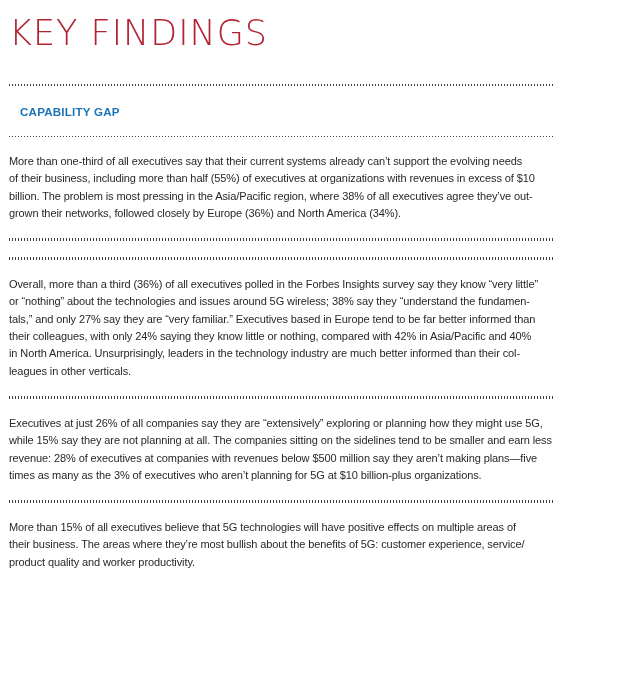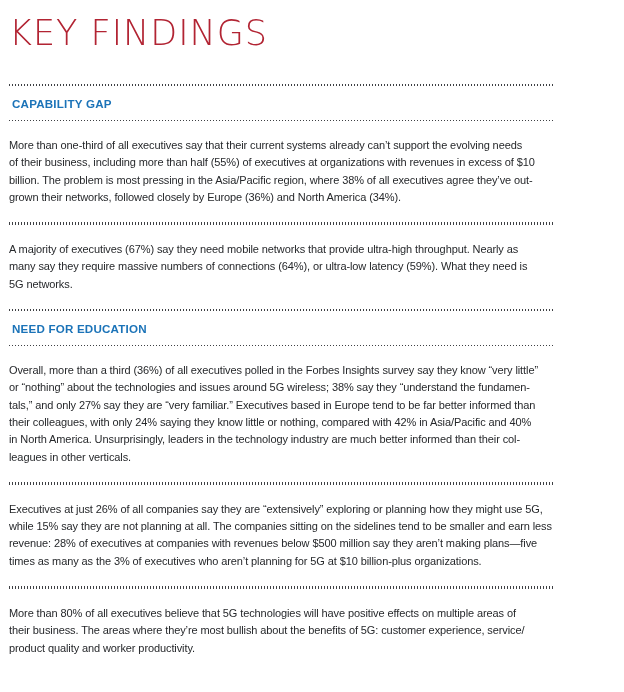--- a/index.html
+++ b/index.html
@@ -35,21 +35,21 @@
       var(--dot-gray, #3E4044) 1.1px,
       transparent 1.1px,
       transparent 3px
     );
   }
   .heading {
     color: var(--heading-blue, #1B73B8);
     font-size: 11.6px;
     font-weight: 700;
     letter-spacing: 0.2px;
-    margin: 3px;
+    margin: 11px;
     padding: 8px 0 7px 0;
   }
   .body {
     color: var(--body-text, #26282B);
     font-size: 11px;
     line-height: 17.3px;
     letter-spacing: -0.1px;
     white-space: pre-line;
     margin: 16px 0 0 0;
   }
@@ -67,28 +67,24 @@
     <div class="dotline"></div>
     <p class="body">More than one-third of all executives say that their current systems already can’t support the evolving needs
 of their business, including more than half (55%) of executives at organizations with revenues in excess of $10
 billion. The problem is most pressing in the Asia/Pacific region, where 38% of all executives agree they’ve out-
 grown their networks, followed closely by Europe (36%) and North America (34%).</p>
   </section>
 
   <section class="finding">
     <div class="dotline"></div>
     <div class="dotline"></div>
-    <p class="body">A majority of executives (67%) say they need mobile networks that provide ultra-high throughput. Nearly as
-many say they require massive numbers of connections (64%), or ultra-low latency (59%). What they need is
-5G networks.</p>
   </section>
 
   <section class="finding">
     <div class="dotline"></div>
-    <h2 class="heading">NEED FOR EDUCATION</h2>
     <div class="dotline"></div>
     <p class="body">Overall, more than a third (36%) of all executives polled in the Forbes Insights survey say they know “very little”
 or “nothing” about the technologies and issues around 5G wireless; 38% say they “understand the fundamen-
 tals,” and only 27% say they are “very familiar.” Executives based in Europe tend to be far better informed than
 their colleagues, with only 24% saying they know little or nothing, compared with 42% in Asia/Pacific and 40%
 in North America. Unsurprisingly, leaders in the technology industry are much better informed than their col-
 leagues in other verticals.</p>
   </section>
 
   <section class="finding">
@@ -96,18 +92,18 @@
     <div class="dotline"></div>
     <p class="body">Executives at just 26% of all companies say they are “extensively” exploring or planning how they might use 5G,
 while 15% say they are not planning at all. The companies sitting on the sidelines tend to be smaller and earn less
 revenue: 28% of executives at companies with revenues below $500 million say they aren’t making plans—five
 times as many as the 3% of executives who aren’t planning for 5G at $10 billion-plus organizations.</p>
   </section>
 
   <section class="finding">
     <div class="dotline"></div>
     <div class="dotline"></div>
-    <p class="body">More than 80% of all executives believe that 5G technologies will have positive effects on multiple areas of
+    <p class="body">More than 15% of all executives believe that 5G technologies will have positive effects on multiple areas of
 their business. The areas where they’re most bullish about the benefits of 5G: customer experience, service/
 product quality and worker productivity.</p>
   </section>
 
 </div>
 
 </body></html>

